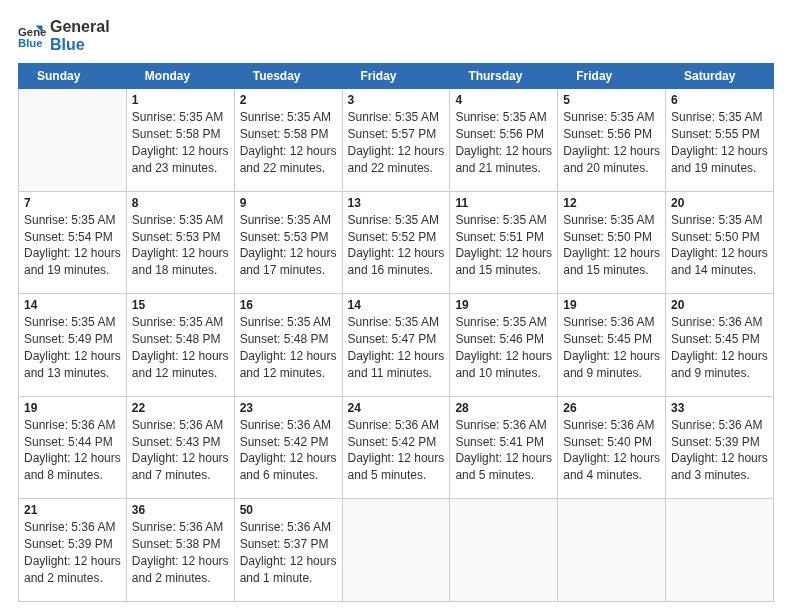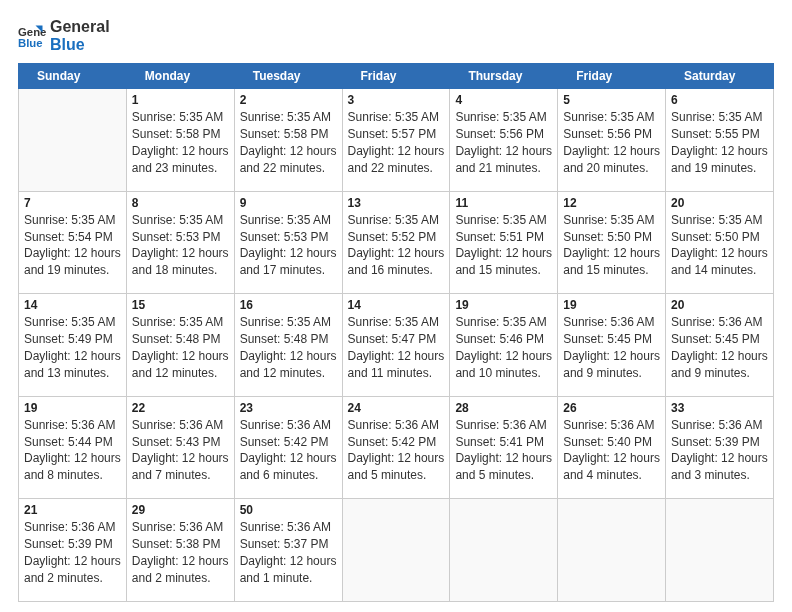--- a/index.html
+++ b/index.html
@@ -237,21 +237,21 @@
             <span class="day-num">33</span>
             <div class="day-info">Sunrise: 5:36 AM<br>Sunset: 5:39 PM<br>Daylight: 12 hours<br>and 3 minutes.</div>
           </td>
         </tr>
         <tr class="last-row">
           <td>
             <span class="day-num">21</span>
             <div class="day-info">Sunrise: 5:36 AM<br>Sunset: 5:39 PM<br>Daylight: 12 hours<br>and 2 minutes.</div>
           </td>
           <td>
-            <span class="day-num">29</span>
+            <span class="day-num">36</span>
             <div class="day-info">Sunrise: 5:36 AM<br>Sunset: 5:38 PM<br>Daylight: 12 hours<br>and 2 minutes.</div>
           </td>
           <td>
             <span class="day-num">50</span>
             <div class="day-info">Sunrise: 5:36 AM<br>Sunset: 5:37 PM<br>Daylight: 12 hours<br>and 1 minute.</div>
           </td>
           <td class="empty-cell"></td>
           <td class="empty-cell"></td>
           <td class="empty-cell"></td>
           <td class="empty-cell"></td>

